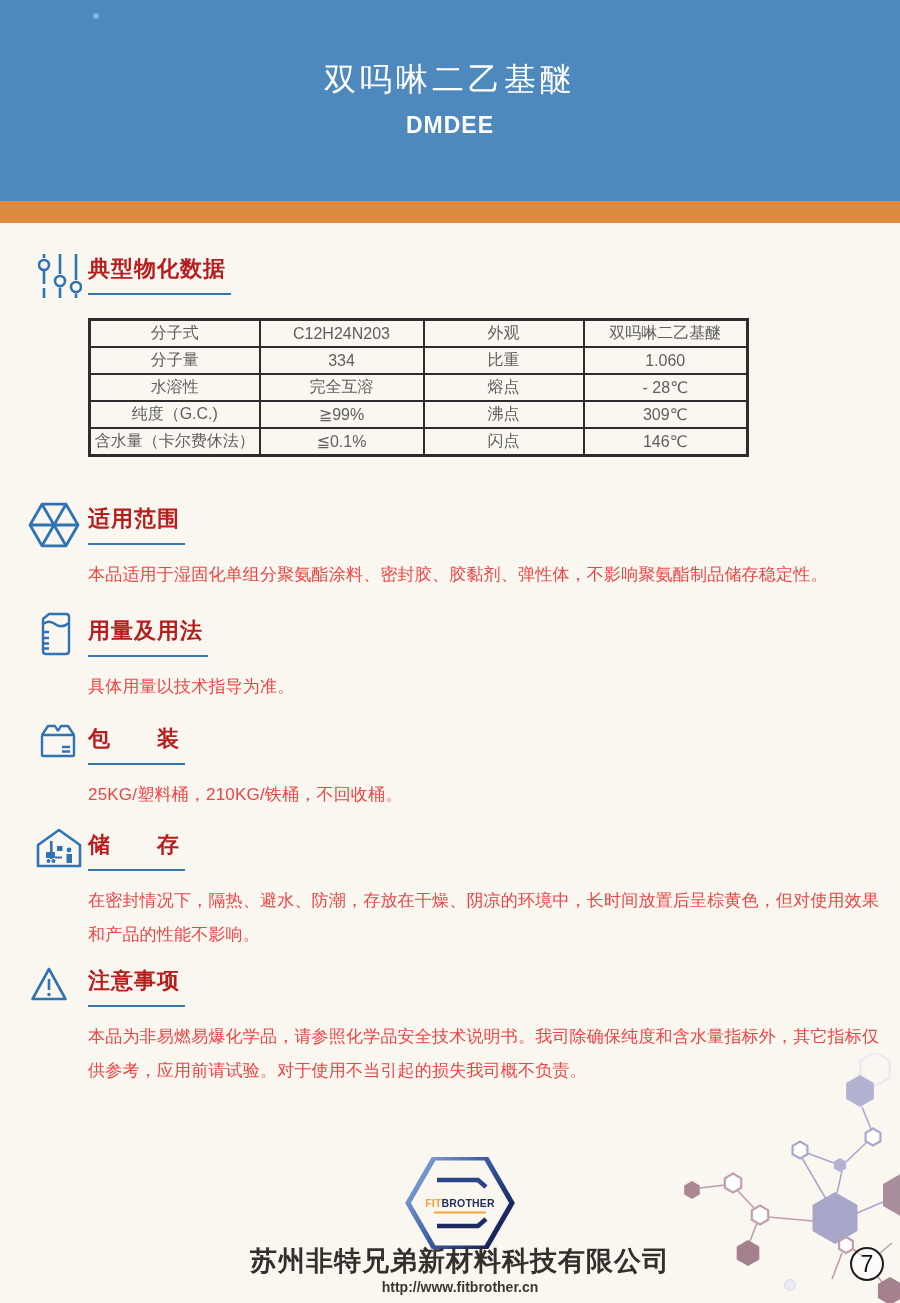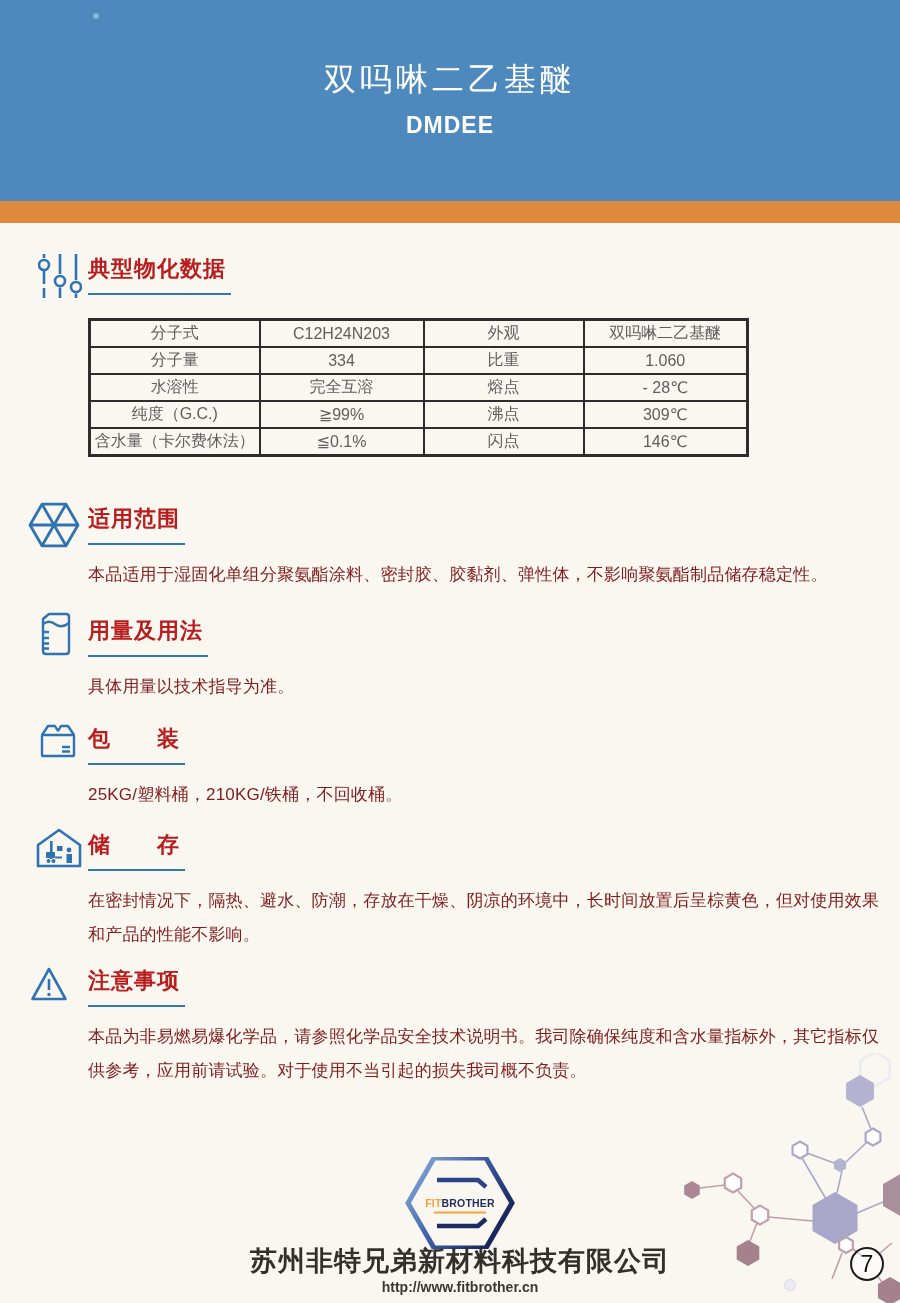--- a/index.html
+++ b/index.html
@@ -16,21 +16,21 @@
   .sparkle { position:absolute; left:93px; top:13px; width:6px; height:6px; border-radius:50%; background:rgba(255,255,255,0.35); }
   
   .section { position:absolute; left:0; width:900px; }
   .sec-icon { position:absolute; display:block; }
   .sec-title {
     display:inline-block; margin-left:88px; font-size:22px; font-weight:700;
     color:#b91c1c; letter-spacing:1px; padding:4px 5px 9px 0;
     border-bottom:2px solid #3177B5;
   }
   .sec-body {
-    margin:13px 0 0 88px; width:795px; font-size:17px; color:#7f1d1d;
+    margin:13px 0 0 88px; width:795px; font-size:17px; color:#ef4444;
     line-height:2.0; letter-spacing:0.2px;
   }
   
   .props { position:absolute; left:88px; top:318px; width:658px; border-collapse:collapse; border:3px solid #2D2D2D; table-layout:fixed;padding-left:40px; }
   .props td { border:2px solid #2D2D2D; height:25px; text-align:center; vertical-align:middle; font-size:16px; color:#5E5E5E; padding:0 2px; white-space:nowrap; overflow:hidden; }
   
   .logo-wrap { position:absolute; left:404px; top:1157px; width:112px; height:92px; }
   .company { position:absolute; left:0; top:1243px; width:920px; text-align:center; font-size:27px; font-weight:700; color:#33302C; letter-spacing:1px; }
   .website { position:absolute; left:0; top:1279px; width:920px; text-align:center; font-size:14px; font-weight:700; color:#3A3733; }
   .molecule { position:absolute; left:640px; top:1053px; width:260px; height:250px; }

